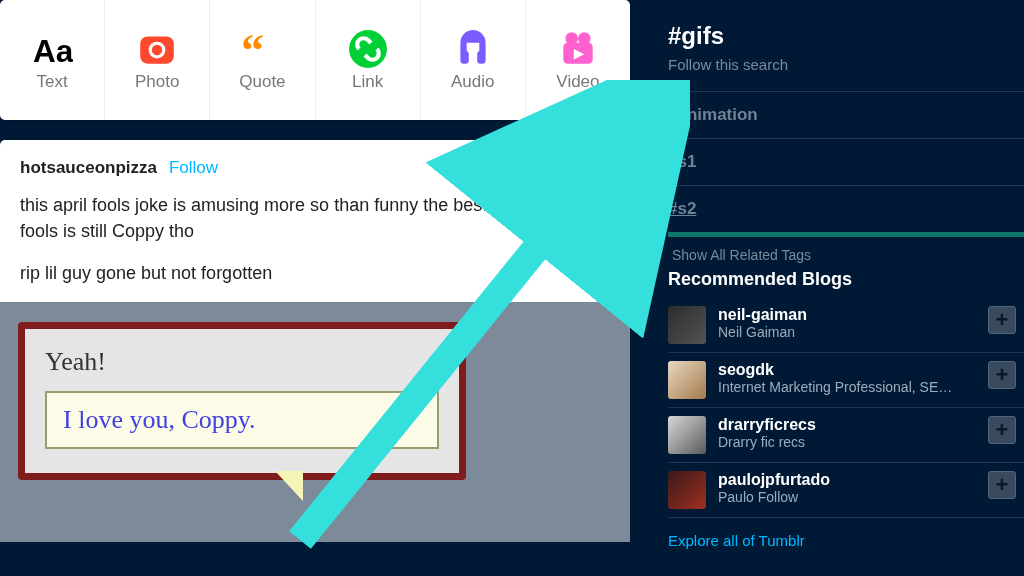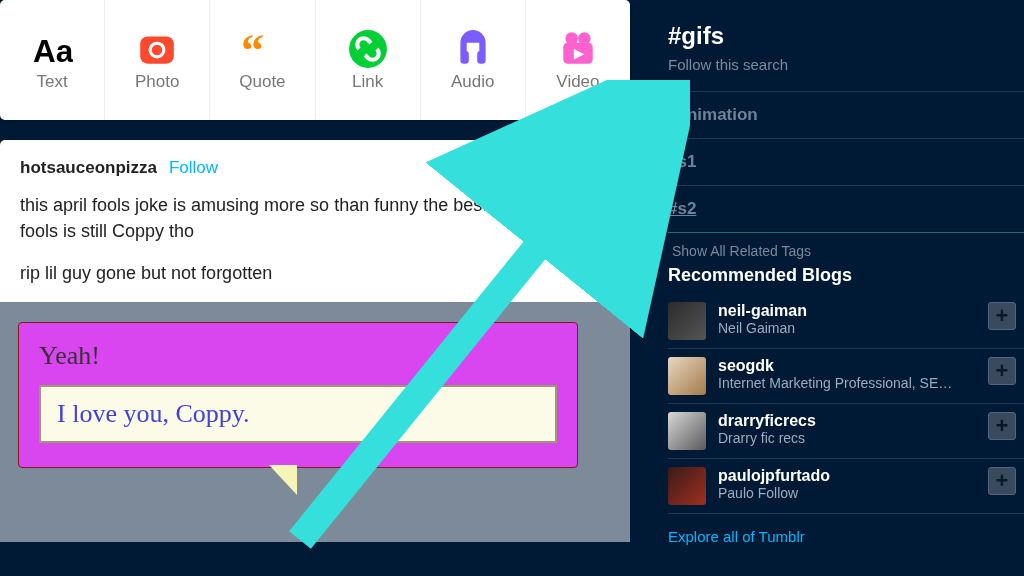--- a/index.html
+++ b/index.html
@@ -78,26 +78,26 @@
   }
   .post-body p { margin-bottom: 16px; }
   .post-image {
     background: #7d8a9a;
     margin: 0 -20px;
     padding: 20px 18px 0 18px;
     height: 240px;
     position: relative;
   }
   .speech-bubble {
-    background: #d946ef;
-    border: 1px solid #7f1d1d;
+    background: #e5e5e5;
+    border: 7px solid #7f1d1d;
     border-radius: 4px;
     padding: 18px 20px 24px 20px;
     position: relative;
-    width: 560px;
+    width: 448px;
   }
   .speech-bubble::after {
     content: "";
     position: absolute;
     bottom: -28px;
     left: 250px;
     width: 0; height: 0;
     border-left: 28px solid transparent;
     border-right: 0 solid transparent;
     border-top: 30px solid #f6f5b8;
@@ -292,21 +292,21 @@
     </div>
   </div>
 </div>
 
 <div class="right-col">
   <div class="search-title">#gifs</div>
   <div class="follow-search">Follow this search</div>
 
   <div class="related-tag">#animation</div>
   <div class="related-tag">#s1</div>
-  <div class="related-tag" style="border-bottom:1px solid #0f766e;text-decoration:underline;">#s2</div>
+  <div class="related-tag" style="border-bottom:5px solid #0f766e;text-decoration:underline;">#s2</div>
 
   <div class="show-all">Show All Related Tags</div>
   <div class="rec-title">Recommended Blogs</div>
 
   <div class="blog-row">
     <div class="blog-avatar av1"></div>
     <div class="blog-info">
       <div class="blog-name">neil-gaiman</div>
       <div class="blog-sub">Neil Gaiman</div>
     </div>

